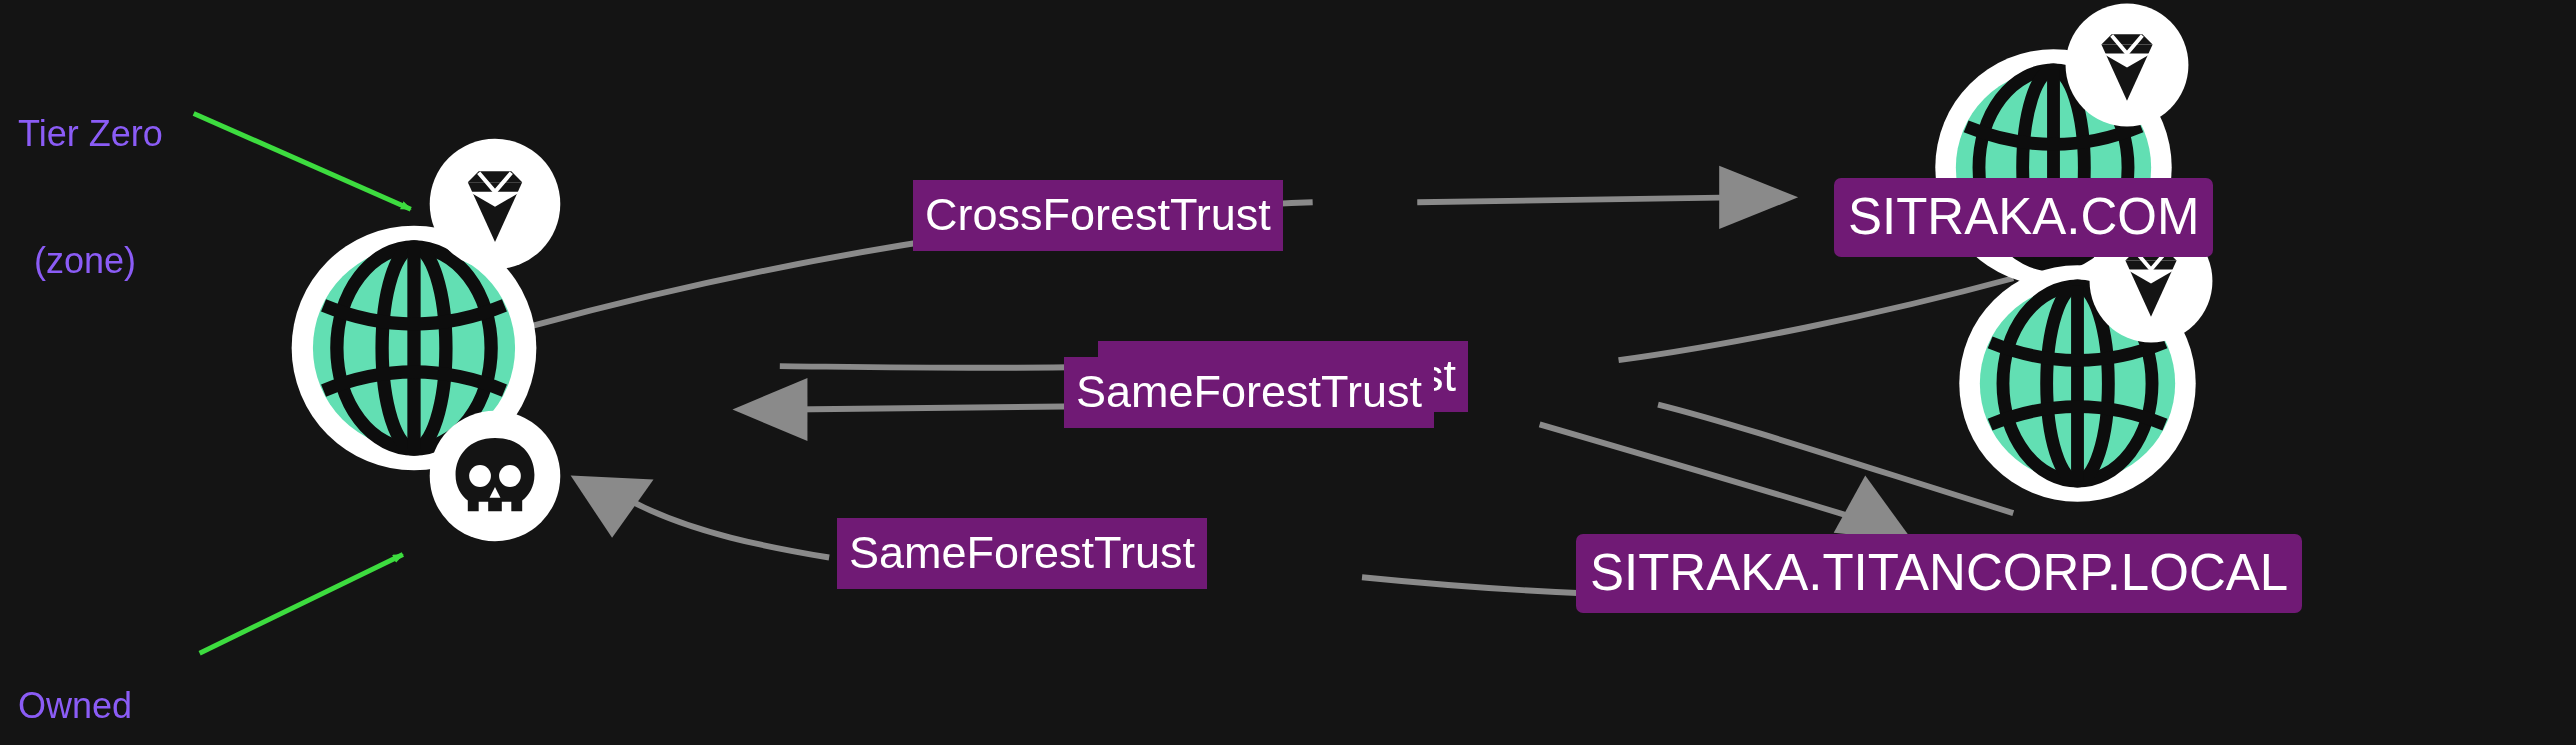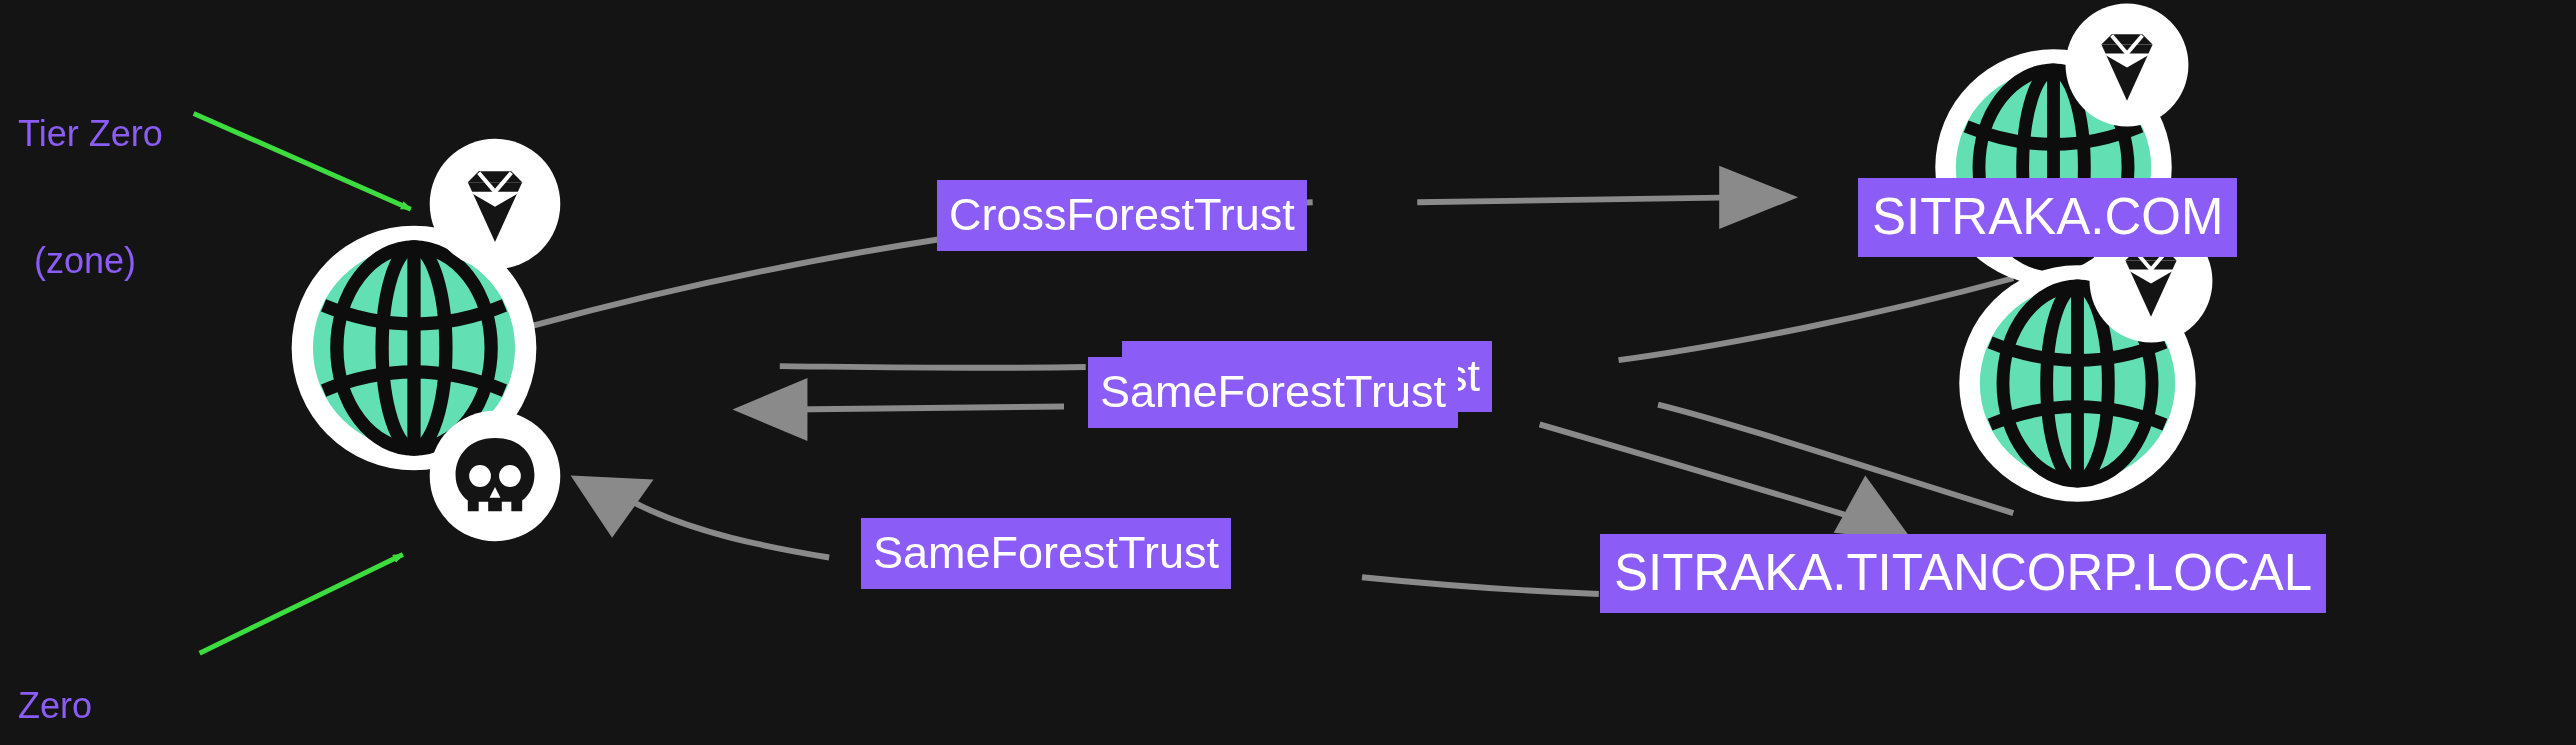--- a/index.html
+++ b/index.html
@@ -50,32 +50,32 @@
     top: 0;
   }
   .badge {
     position: absolute;
     z-index: 3;
   }
 
   
   .chip {
     position: absolute;
-    background: #8b5cf6;
+    background: #701a75;
     color: #ffffff;
     white-space: nowrap;
     line-height: 1;
     font-family: "Liberation Sans", sans-serif;
     font-weight: 400;
-    margin-left: 24px;
   }
   .node-chip {
     z-index: 20;
     font-size: 51px;
     padding: 13px 14px 15px 14px;
+    border-radius: 7px;
   }
   .edge-chip {
     z-index: 15;
     font-size: 45px;
     padding: 12px 12px 14px 12px;
   }
 
   
   .annot {
     position: absolute;
@@ -228,18 +228,18 @@
 
     <line x1="202" y1="662" x2="408" y2="562" stroke="#3ddc3f" stroke-width="5" marker-end="url(#greenhead)"></line>
   </svg>
 
   <div class="annot" style="left:18px; top:28px;">
     <div>Tier Zero</div>
     <div style="padding-left:16px;">(zone)</div>
   </div>
 
   <div class="annot" style="left:18px; top:600px;">
-    <div>Zero</div>
+    <div>Owned</div>
     
   </div>
 
 </div>
 
 
 </body></html>

